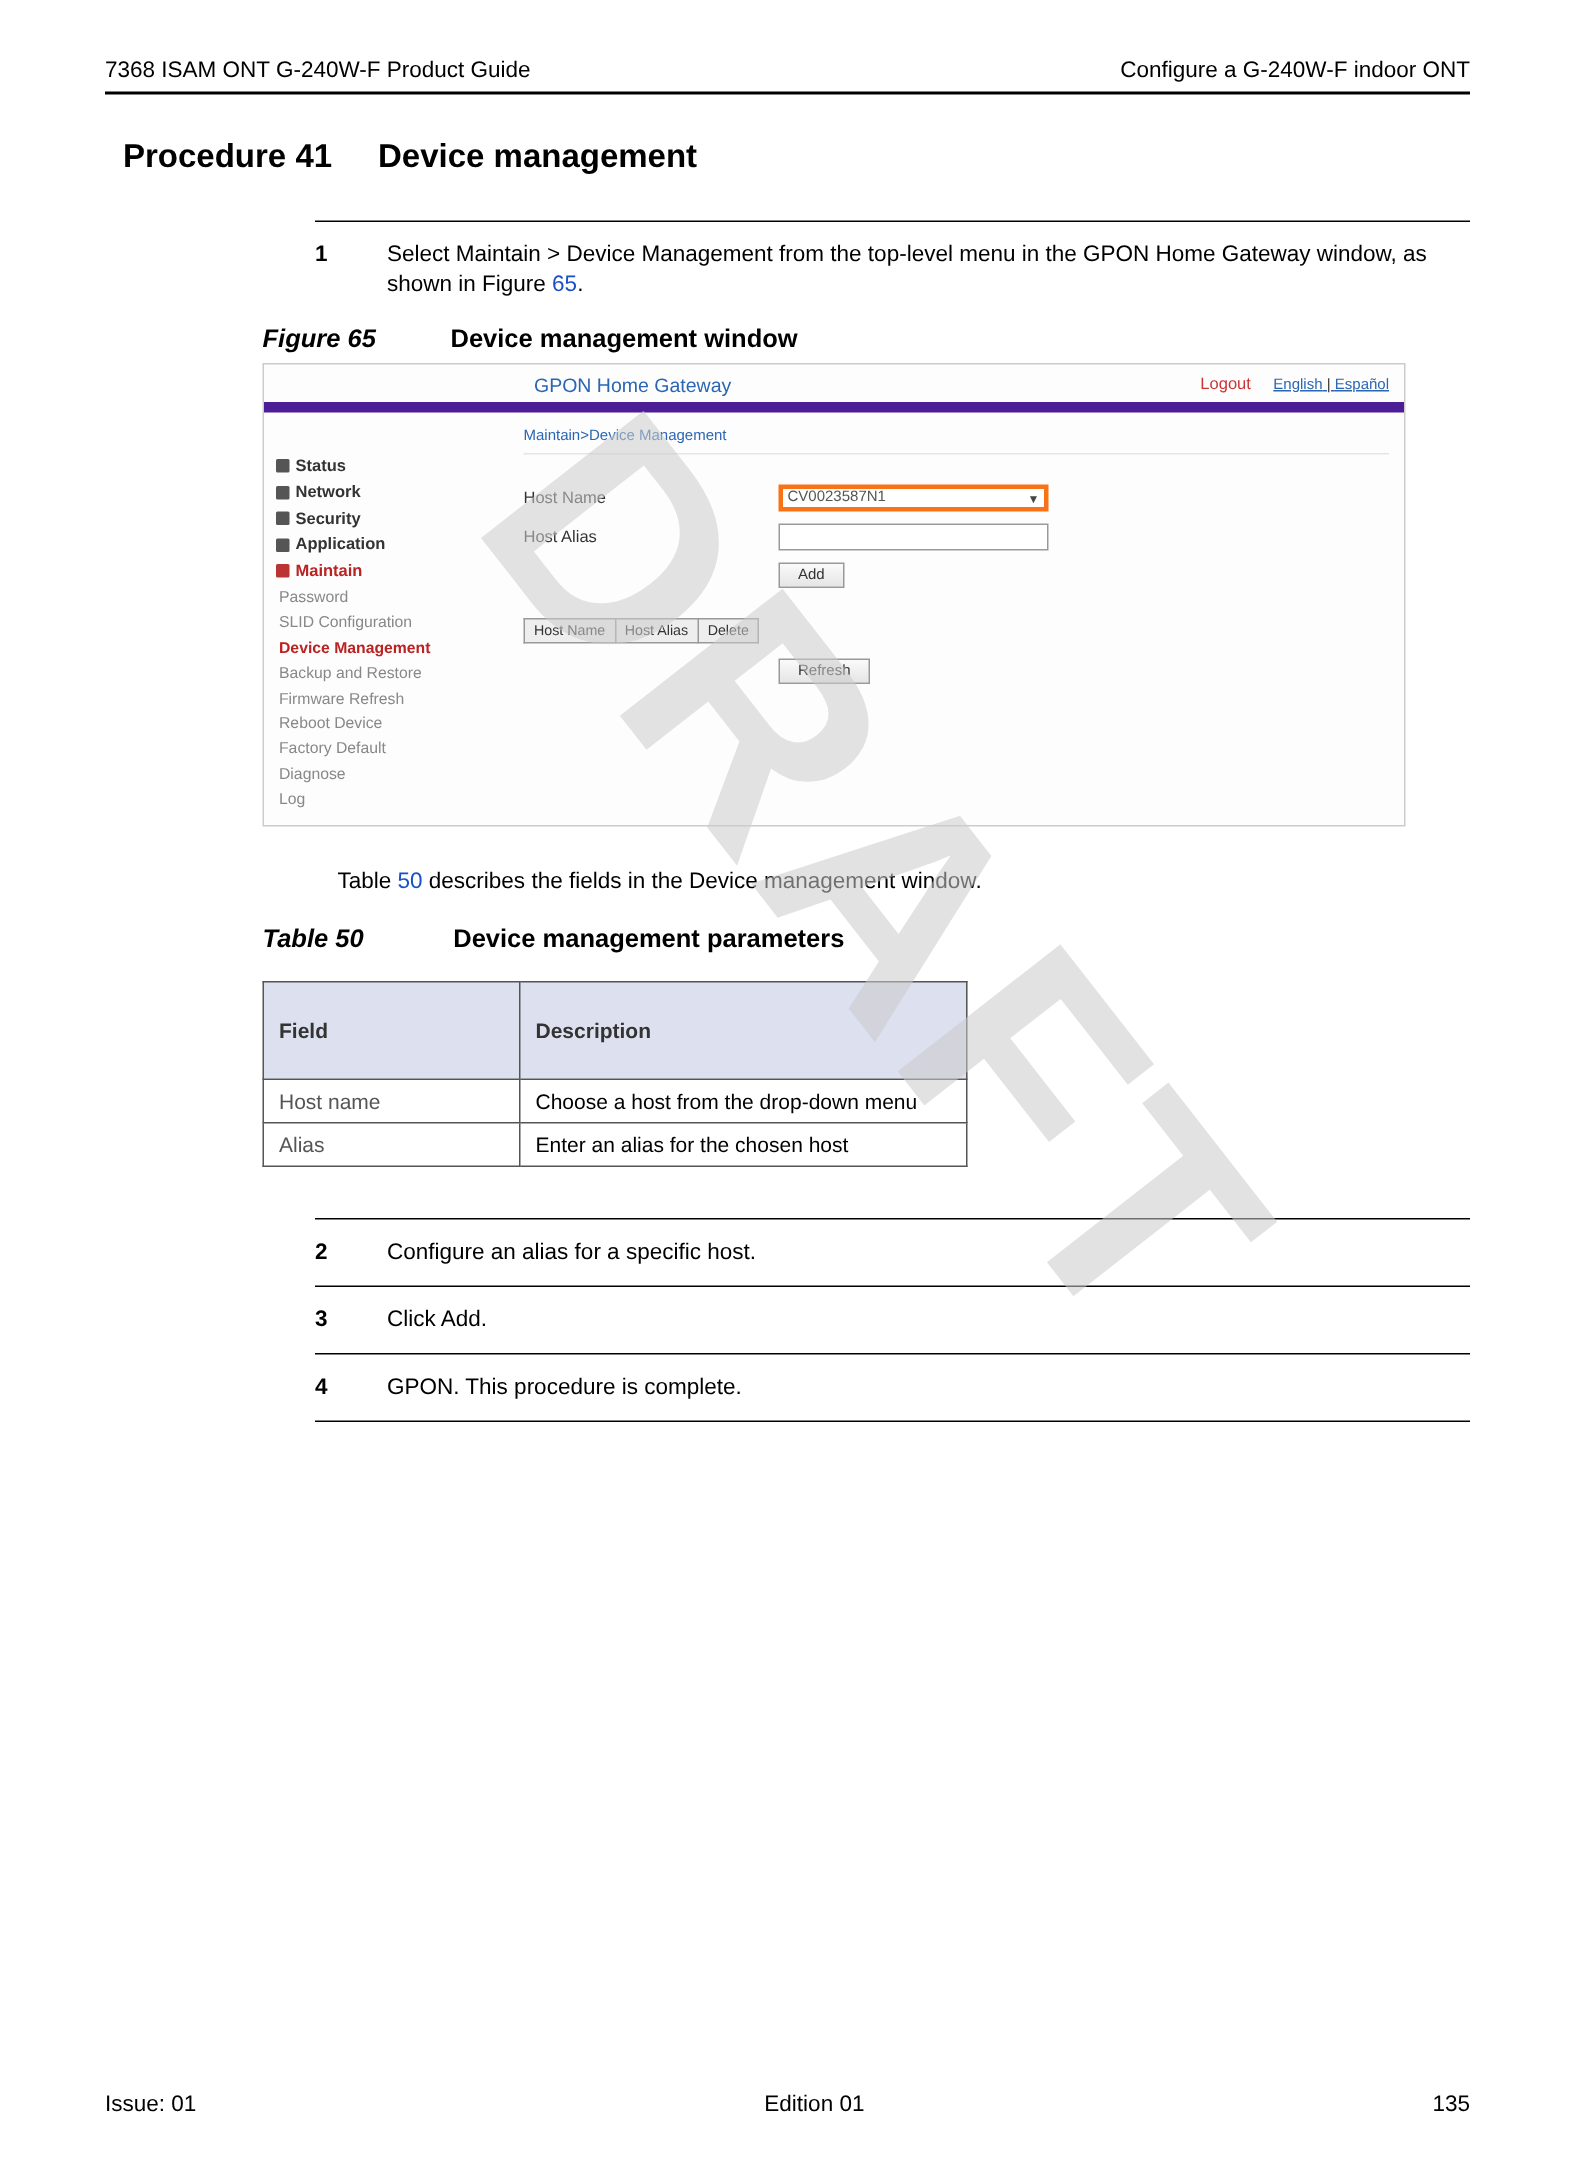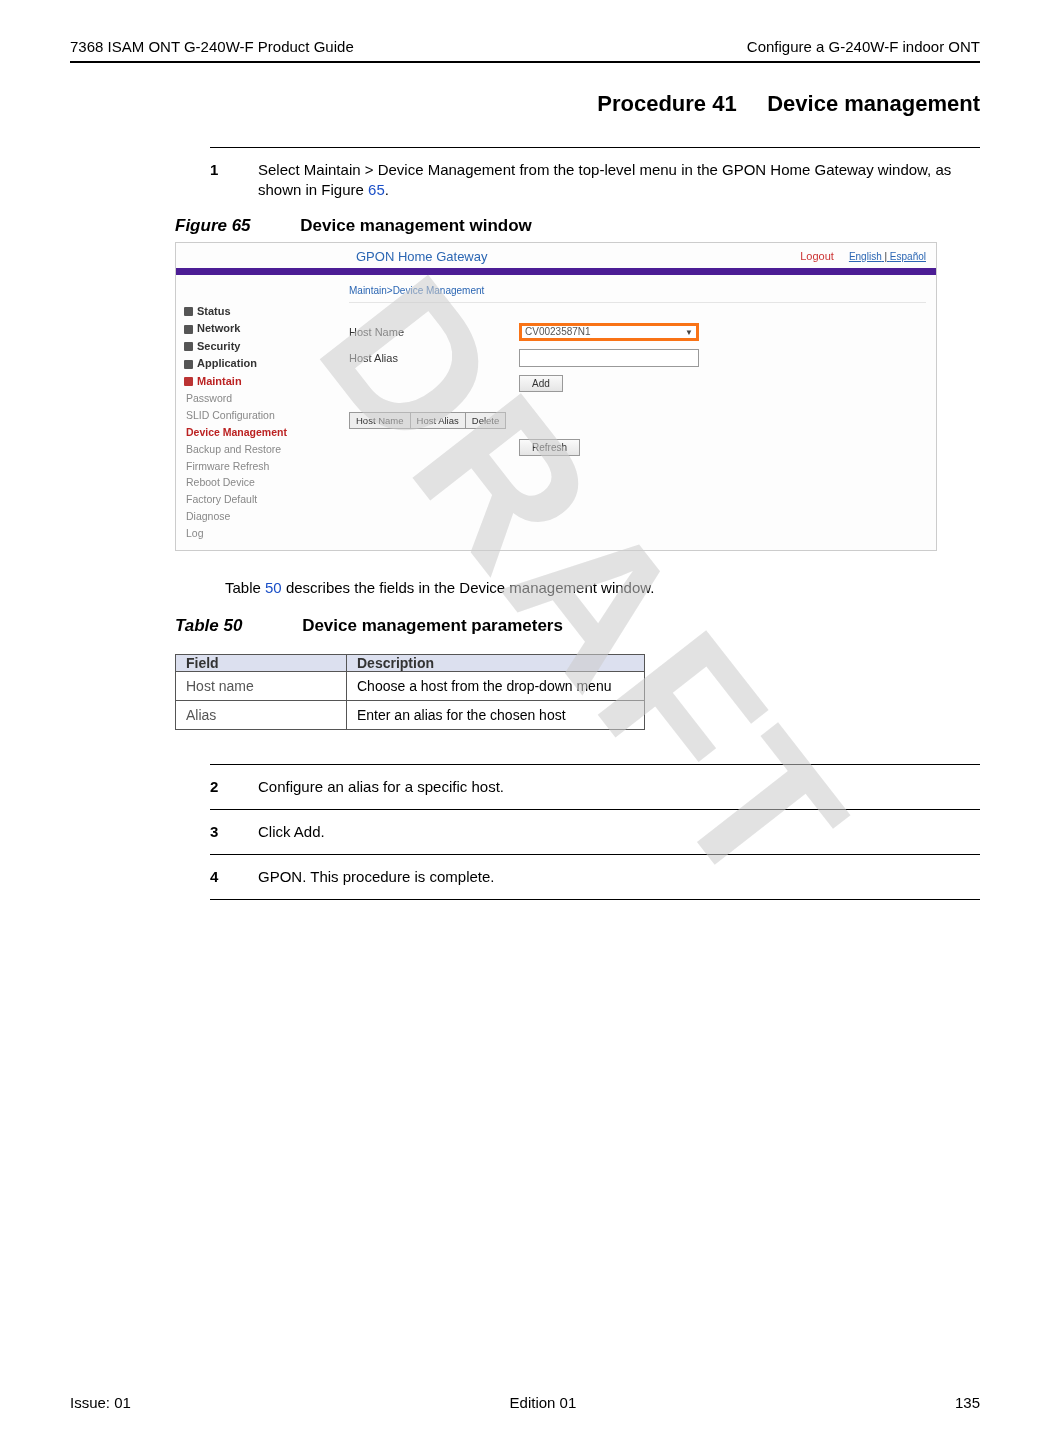--- a/index.html
+++ b/index.html
@@ -25,21 +25,20 @@
   }
   .top-rule {
     border-bottom: 2px solid #000;
     margin-bottom: 28px;
   }
   .proc-heading {
     font-size: 22px;
     font-weight: bold;
     margin-bottom: 30px;
     margin-left: 12px;
-    text-align: right;
   }
   .thin-rule {
     border-top: 1px solid #000;
     margin: 0 0 12px 0;
   }
   .step-block {
     margin-left: 140px;
     margin-right: 5px;
   }
   .step {
@@ -197,21 +196,21 @@
   .param-table {
     border-collapse: collapse;
     margin-left: 105px;
     font-size: 14px;
     width: 470px;
   }
   .param-table th {
     background: #dce0ef;
     border: 1px solid #555;
     text-align: left;
-    padding: 0 10px;
+    padding: 24px 10px;
     font-weight: bold;
     color: #333;
   }
   .param-table td {
     border: 1px solid #555;
     padding: 6px 10px;
   }
   .param-table td.field { color:#555; width:150px;}
   .watermark {
     position: absolute;

